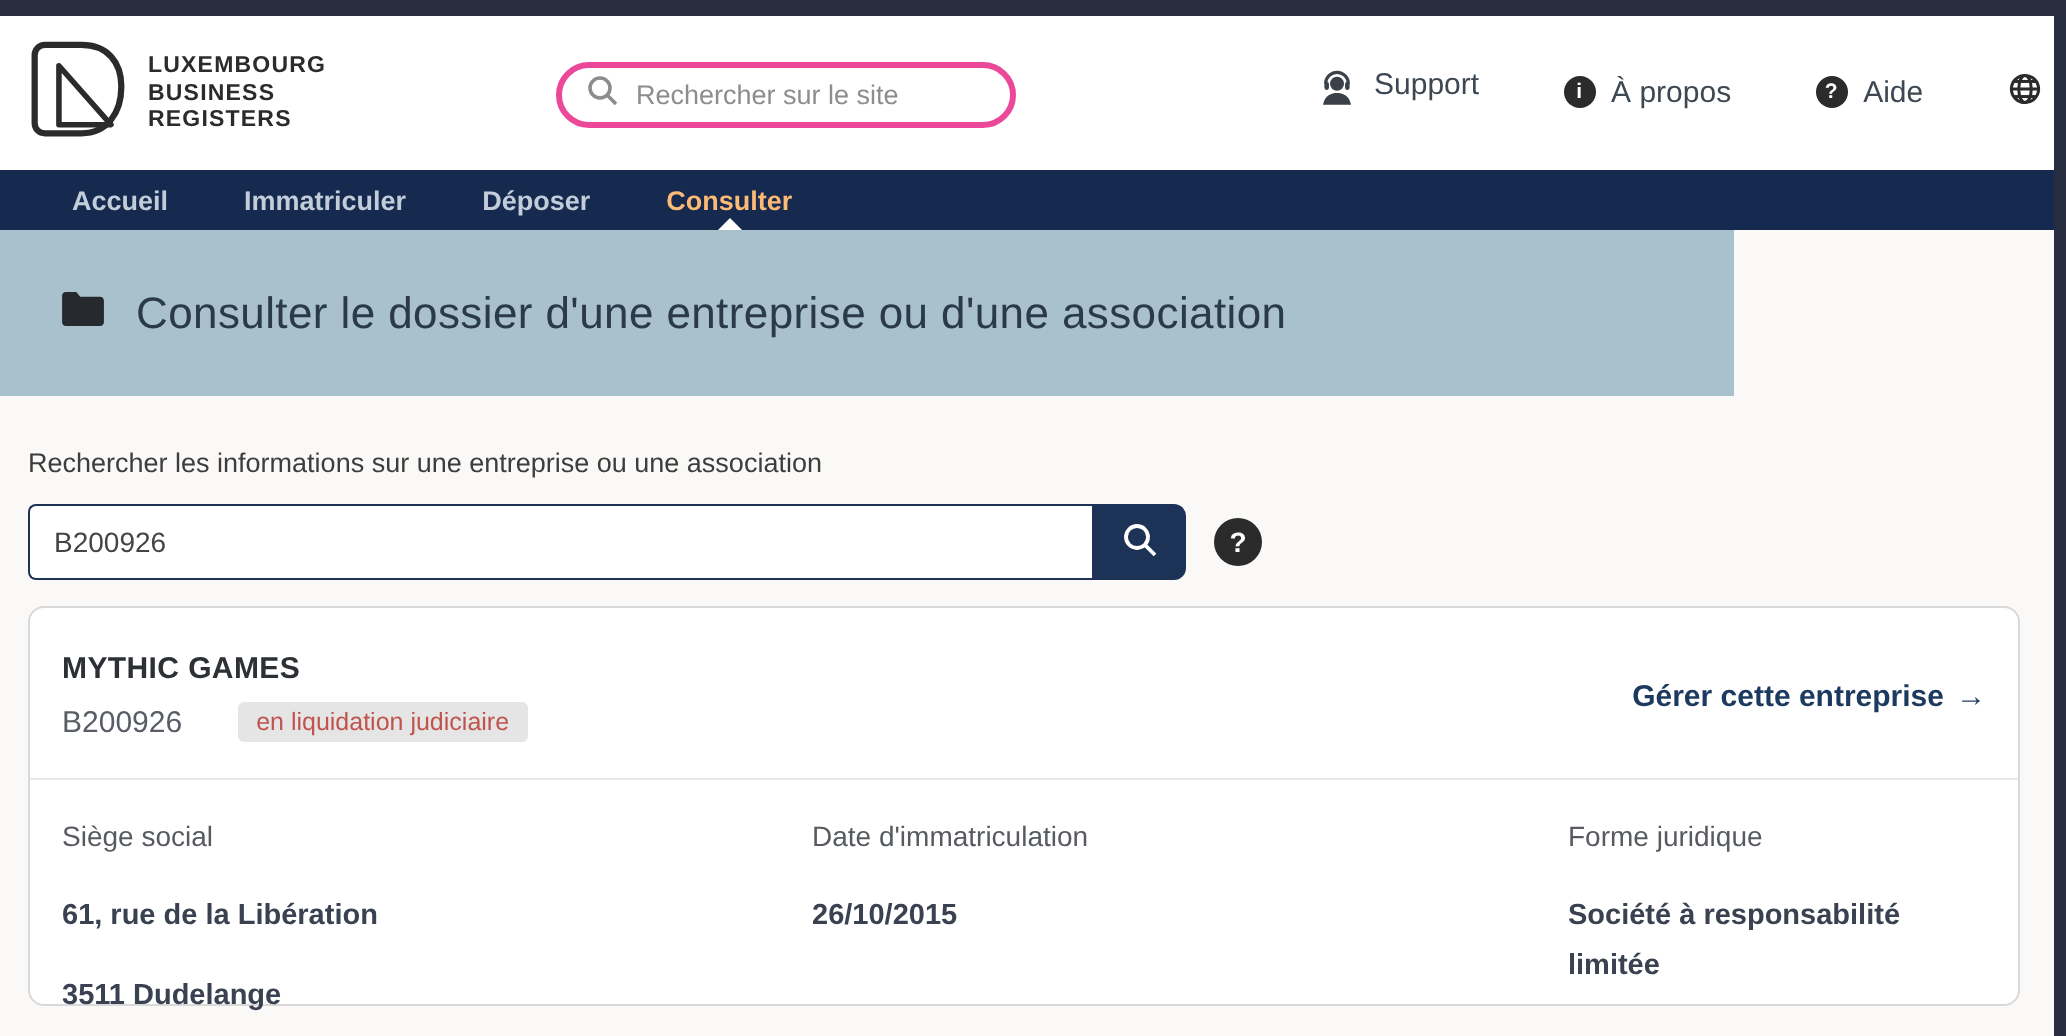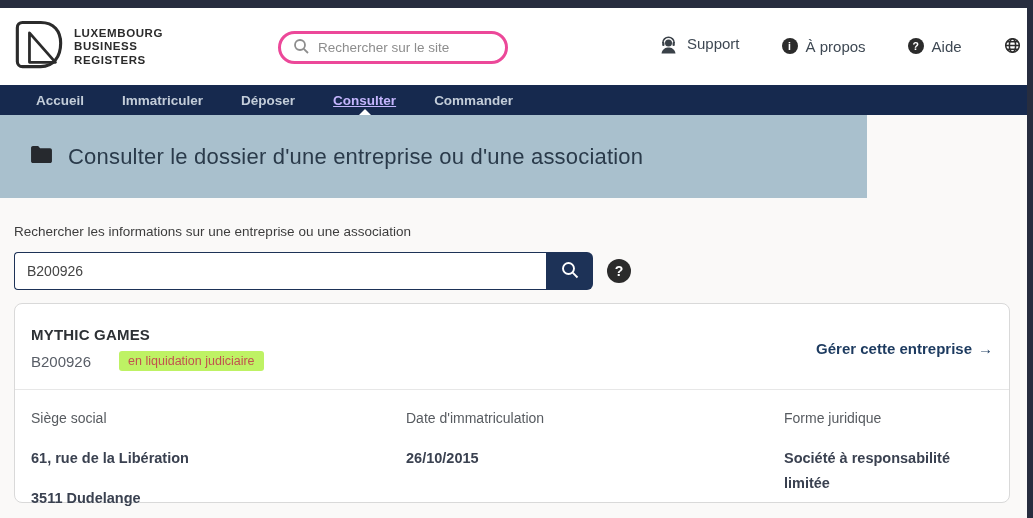--- a/index.html
+++ b/index.html
@@ -21,41 +21,41 @@
   .hdr-search { position:absolute; left:278px; top:23px; width:230px; height:33px; border:3px solid #ec4899; border-radius:17px; background:#fff; display:flex; align-items:center; padding:0 12px; gap:9px; }
   .hdr-search input { border:none; outline:none; flex:1; font-size:13.5px; color:#555; font-family:"Liberation Sans",sans-serif; background:transparent; }
   .hdr-search input::placeholder { color:#8d8d8d; }
   .utility { position:absolute; left:658px; top:0; height:77px; display:flex; align-items:center; gap:42px; }
   .util-item { display:flex; gap:8px; font-size:15px; color:#3e4853; cursor:pointer; white-space:nowrap; }
   .circle-glyph { display:inline-flex; width:16px; height:16px; border-radius:50%; background:#2b2b2b; color:#fff; font-size:10.5px; font-weight:700; align-items:center; justify-content:center; }
 
   
   .main-nav { position:absolute; top:85px; left:0; width:1033px; height:30px; background:#16294e; display:flex; align-items:center; padding-left:36px; gap:38px; }
   .nav-item { position:relative; font-size:13.5px; font-weight:600; color:#c3cdd9; height:30px; display:flex; align-items:center; cursor:pointer; }
-  .nav-item.active { color:#c4b5fd; font-weight:700;text-decoration:underline; }
+  .nav-item.active { color:#fdba74; font-weight:700; }
   .nav-item.active::after { content:""; position:absolute; bottom:0; left:50%; transform:translateX(-50%); border-left:6px solid transparent; border-right:6px solid transparent; border-bottom:6px solid #ffffff; }
 
   
   .banner { position:absolute; top:115px; left:0; width:867px; height:83px; background:#a9c0cd; display:flex; align-items:center; padding-left:30px; gap:15px; }
   .banner-title { font-size:22px; font-weight:400; color:#2a3a4a; letter-spacing:0.2px; }
 
   
   .consult-label { position:absolute; top:224px; left:14px; font-size:13.5px; color:#3d3d3d; }
   .consult-row { position:absolute; top:252px; left:14px; display:flex; align-items:center; }
   .consult-input { width:532px; height:38px; border:1px solid #1d3257; border-right:none; border-radius:4px 0 0 4px; padding:0 12px; font-size:14px; color:#444; font-family:"Liberation Sans",sans-serif; outline:none; background:#fff; }
   .consult-btn { width:47px; height:38px; background:#1d3257; border:none; border-radius:0 6px 6px 0; display:flex; align-items:center; justify-content:center; cursor:pointer; }
   .help-btn { width:24px; height:24px; border-radius:50%; background:#2b2b2b; color:#fff; font-size:14px; font-weight:700; display:flex; align-items:center; justify-content:center; margin-left:14px; cursor:pointer; border:none; }
 
   
   .card { position:absolute; top:303px; left:14px; width:996px; height:200px; background:#ffffff; border:1px solid #d9d9d9; border-radius:8px; }
   .card-head { display:flex; justify-content:space-between; align-items:flex-start; padding:22px 16px 0 16px; }
   .company-name { font-size:15px; font-weight:700; color:#2d3135; letter-spacing:0.2px; }
   .company-sub { display:flex; align-items:center; margin-top:8px; }
   .company-number { font-size:15px; color:#585d66; }
-  .status-badge { margin-left:28px; background:#bef264; color:#c1534e; font-size:12.5px; padding:3px 9px; border-radius:3px; }
+  .status-badge { margin-left:28px; background:#e5e5e5; color:#c1534e; font-size:12.5px; padding:3px 9px; border-radius:3px; }
   .manage-link { margin-top:14px; font-size:15px; font-weight:700; color:#1c3a5f; cursor:pointer; text-decoration:none; display:flex; align-items:center; gap:6px; white-space:nowrap; }
   .card-divider { margin-top:18px; border-top:1px solid #e7e7e7; }
   .card-details { display:grid; grid-template-columns:375px 378px 1fr; padding:16px 16px 0 16px; }
   .field-label { font-size:14px; color:#575b60; line-height:25px; }
   .field-value { font-size:14.5px; font-weight:700; color:#3a4150; line-height:25px;margin-top:15px; }
 </style>
 </head>
 <body>
 
 <div class="top-strip"></div>
@@ -120,21 +120,20 @@
       <span>Fra</span>
     </div>
   </nav>
 </header>
 
 <nav class="main-nav">
   <div class="nav-item">Accueil</div>
   <div class="nav-item">Immatriculer</div>
   <div class="nav-item">Déposer</div>
   <div class="nav-item active">Consulter</div>
-  <div class="nav-item">Commander</div>
 </nav>
 
 <div class="banner">
   <span>
     <svg width="23" height="19" viewBox="0 0 24 20" fill="#26292e">
       <path d="M1,3 C1,1.9 1.9,1 3,1 L8.5,1 L10.5,3.5 L21,3.5 C22.1,3.5 23,4.4 23,5.5 L23,17 C23,18.1 22.1,19 21,19 L3,19 C1.9,19 1,18.1 1,17 Z"></path>
     </svg>
   </span>
   <h1 class="banner-title">Consulter le dossier d'une entreprise ou d'une association</h1>
 </div>

